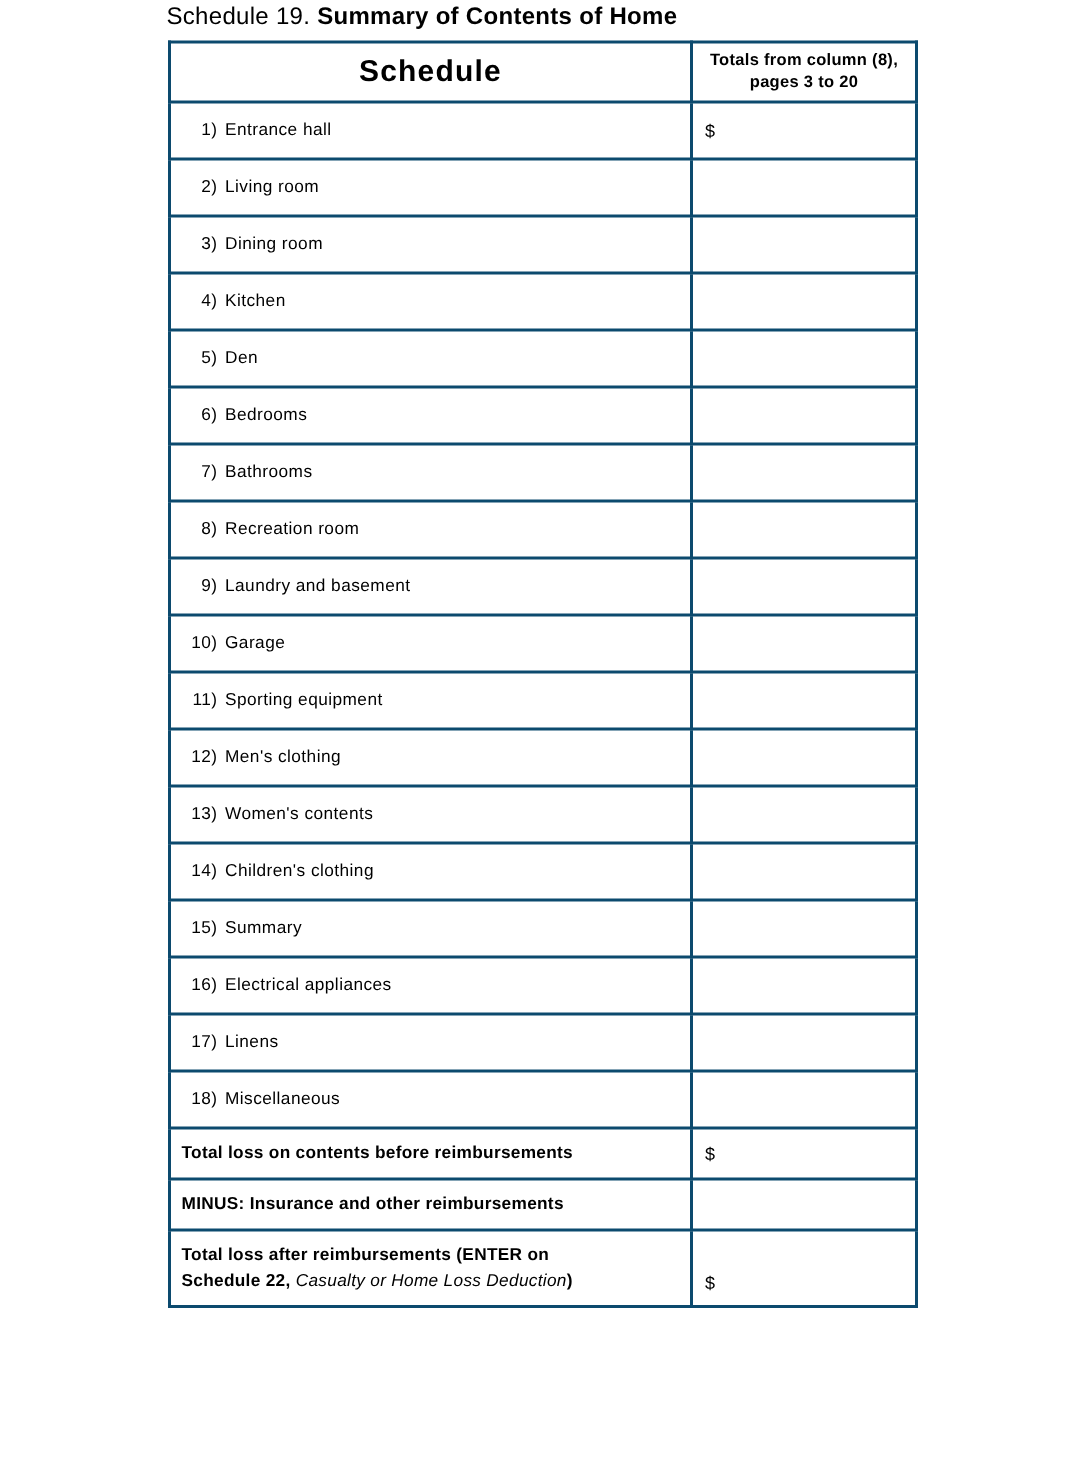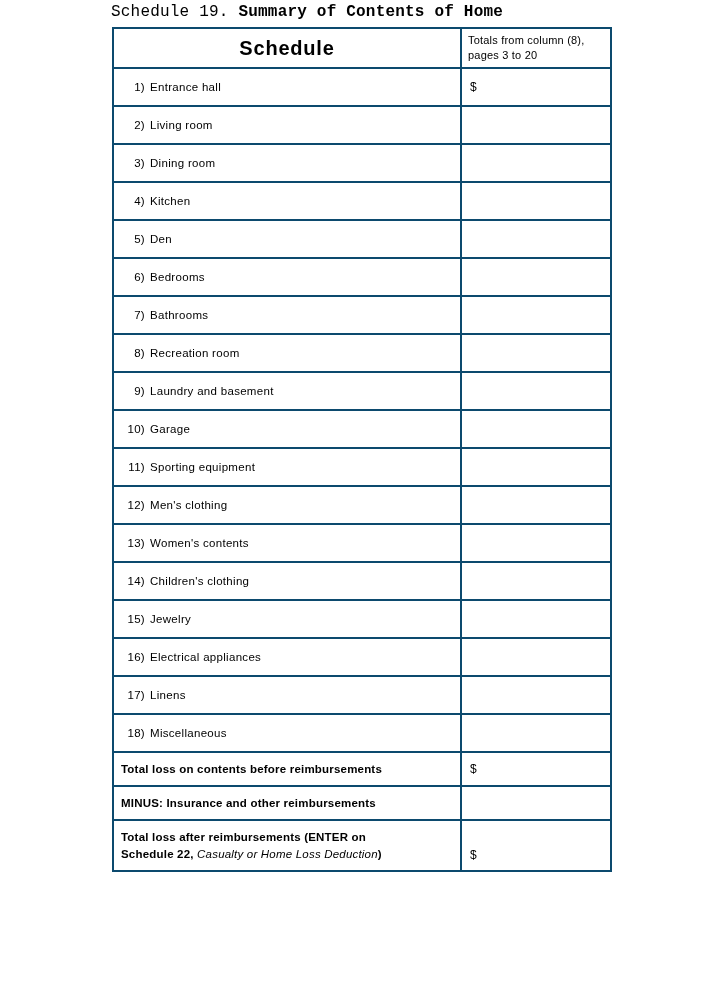--- a/index.html
+++ b/index.html
@@ -5,21 +5,21 @@
   * { margin: 0; padding: 0; box-sizing: border-box; }
   html, body { background: #ffffff; }
   body {
     width: 725px; height: 985px;
     position: relative;
     font-family: "Liberation Sans", "DejaVu Sans", sans-serif;
     color: #000;
   }
   .doc-title {
     position: absolute; left: 111px; top: 3px;
-    font-size: 16px; letter-spacing: 0.2px; white-space: nowrap; font-family: Liberation Mono, monospace;
+    font-size: 16px; letter-spacing: 0.2px; white-space: nowrap;
   }
   .doc-title .bold { font-weight: bold; }
 
   table.schedule-table {
     position: absolute; left: 112px; top: 27px;
     width: 498px;
     border-collapse: collapse; table-layout: fixed;
   }
   .schedule-table th, .schedule-table td {
     border: 2px solid #0c4a6e;
@@ -28,21 +28,21 @@
   }
   col.col-label { width: 348px; }
   col.col-value { width: 150px; }
 
   tr.header-row { height: 40px; }
   th.schedule-th {
     font-size: 20px; font-weight: bold; text-align: center;
     letter-spacing: 0.8px;
   }
   th.totals-th {
-    font-size: 11px; font-weight: normal; text-align: left;
+    font-size: 11px; font-weight: bold; text-align: center;
     padding: 3px 6px 3px 6px; line-height: 1.35; letter-spacing: 0.2px;
   }
 
   tr.item-row { height: 38px; margin-left: 24px; }
   td.label-cell {
     font-size: 11.5px; padding-left: 6px; letter-spacing: 0.3px;
     background: #fff;
   }
   .row-num { display: inline-block; width: 25px; text-align: right; margin-right: 5px; }
   td.value-cell { font-size: 12px; padding-left: 8px; }
@@ -130,21 +130,21 @@
     </tr>
     <tr class="item-row">
       <td class="label-cell"><span class="row-num">13)</span><span>Women's contents</span></td>
       <td class="value-cell"></td>
     </tr>
     <tr class="item-row">
       <td class="label-cell"><span class="row-num">14)</span><span>Children's clothing</span></td>
       <td class="value-cell"></td>
     </tr>
     <tr class="item-row">
-      <td class="label-cell"><span class="row-num">15)</span><span>Jewelry</span></td>
+      <td class="label-cell"><span class="row-num">15)</span><span>Summary</span></td>
       <td class="value-cell"></td>
     </tr>
     <tr class="item-row">
       <td class="label-cell"><span class="row-num">16)</span><span>Electrical appliances</span></td>
       <td class="value-cell"></td>
     </tr>
     <tr class="item-row">
       <td class="label-cell"><span class="row-num">17)</span><span>Linens</span></td>
       <td class="value-cell"></td>
     </tr>

